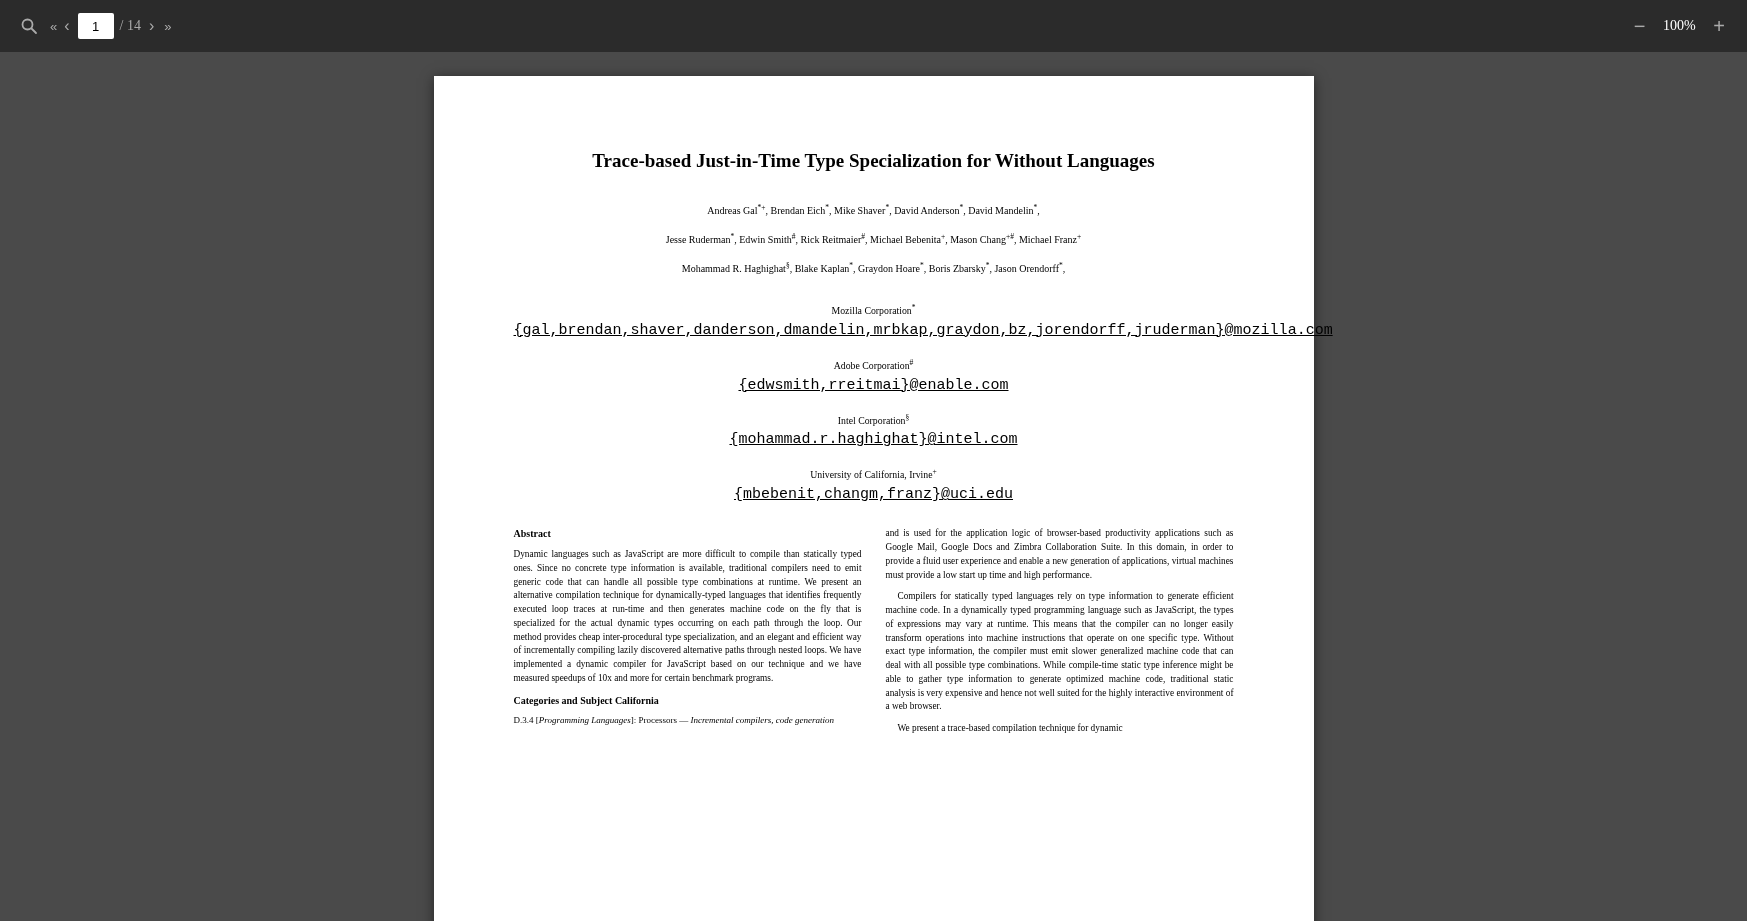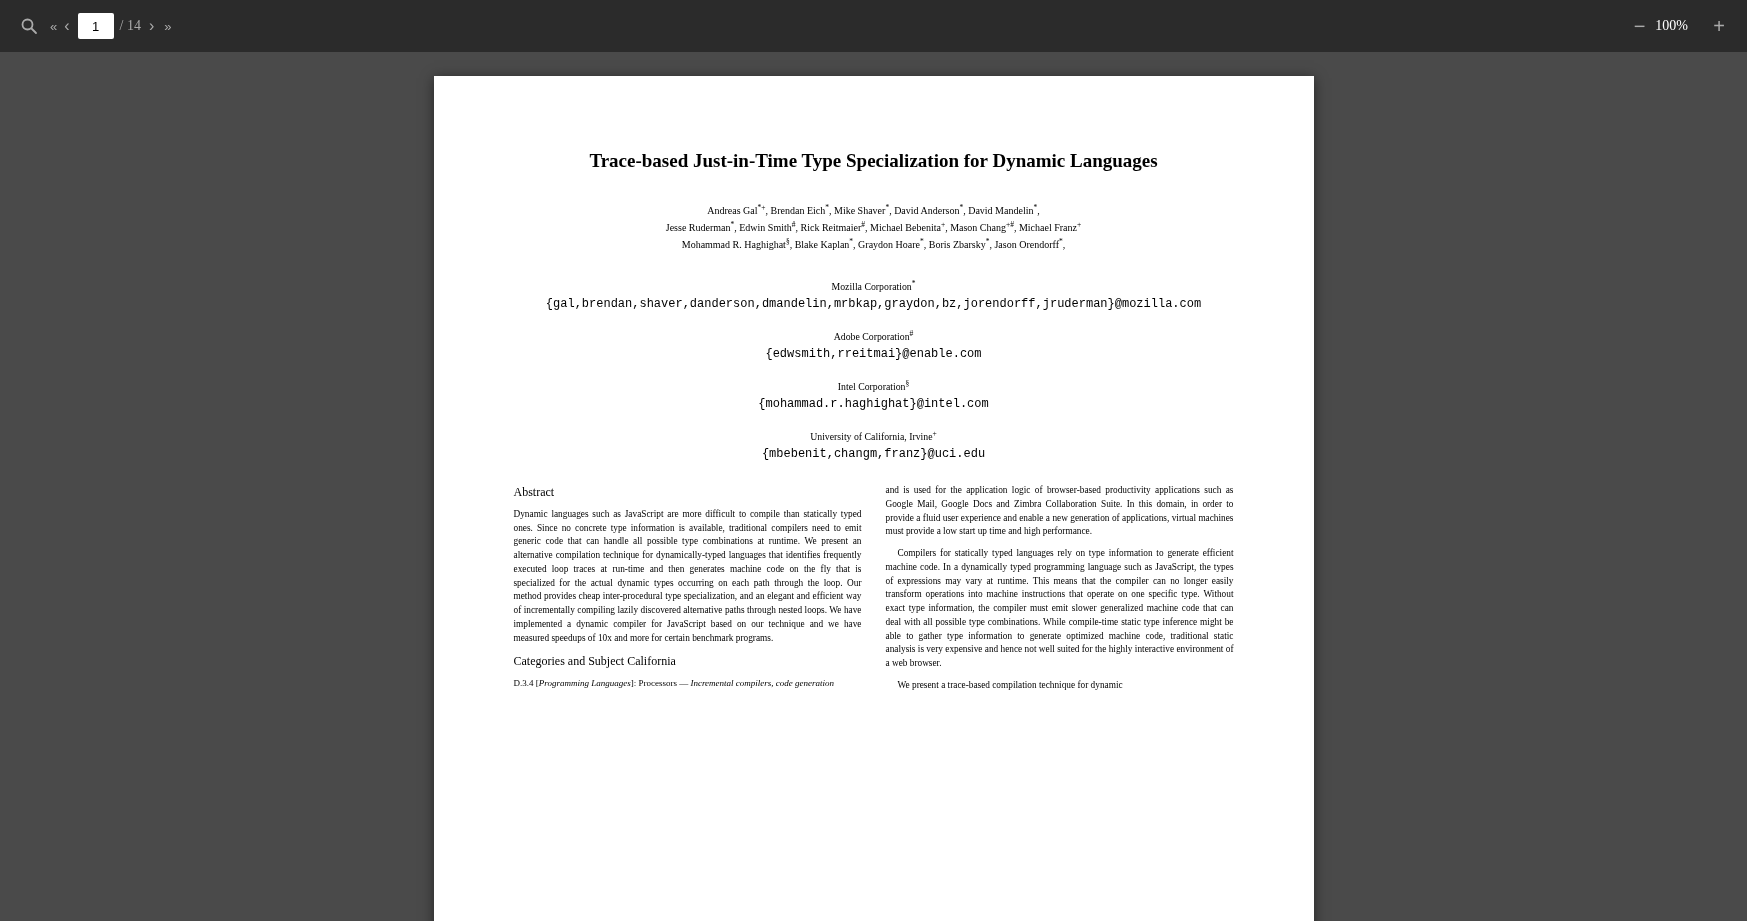--- a/index.html
+++ b/index.html
@@ -84,20 +84,21 @@
       font-size: 20px;
       cursor: pointer;
       padding: 4px 6px;
       line-height: 1;
     }
 
     .zoom-display {
       color: #fff;
       font-size: 14px;
       min-width: 48px;
+      text-align: center;
     }
 
     
     .doc-area {
       flex: 1;
       overflow-y: auto;
       overflow-x: auto;
       display: flex;
       justify-content: center;
       padding: 24px 0 0 0;
@@ -130,57 +131,59 @@
     
     .authors-block {
       text-align: center;
       font-size: 10px;
       line-height: 1.7;
       margin-bottom: 24px;
     }
 
     .authors-line {
       display: block;
+      margin-top: 12px;
     }
 
     
     .affil-block {
       text-align: center;
       font-size: 9.6px;
       margin-bottom: 14px;
       line-height: 1.6;
     }
 
     .affil-name {
       display: block;
       font-size: 9.8px;
     }
 
     .affil-email {
       display: block;
-      font-size: 12px;
+      font-size: 15px;
       font-family: 'Courier New', monospace;
+      text-decoration: underline;
     }
 
     
     .two-col {
       display: flex;
       gap: 24px;
       margin-top: 20px;
     }
 
     .col {
       flex: 1;
       font-size: 9.3px;
       line-height: 1.48;
     }
 
     .section-title {
-      font-size: 12px;
-      font-weight: normal;
+      font-size: 10px;
+      font-weight: bold;
       margin-bottom: 6px;
     }
 
     .col p {
       margin-bottom: 8px;
       text-align: justify;
     }
 
     .col p.indent {
       text-indent: 12px;
@@ -224,21 +227,21 @@
   <div class="toolbar-right">
     <button class="zoom-btn">−</button>
     <span class="zoom-display">100%</span>
     <button class="zoom-btn">+</button>
   </div>
 </div>
 
 <div class="doc-area">
   <div class="pdf-page">
 
-    <div class="paper-title">Trace-based Just-in-Time Type Specialization for Dynamic Languages</div>
+    <div class="paper-title">Trace-based Just-in-Time Type Specialization for Without Languages</div>
 
     <div class="authors-block">
       <span class="authors-line">
         Andreas Gal<span class="sym">*+</span>, Brendan Eich<span class="sym">*</span>, Mike Shaver<span class="sym">*</span>, David Anderson<span class="sym">*</span>, David Mandelin<span class="sym">*</span>,
       </span>
       <span class="authors-line">
         Jesse Ruderman<span class="sym">*</span>, Edwin Smith<span class="sym">#</span>, Rick Reitmaier<span class="sym">#</span>, Michael Bebenita<span class="sym">+</span>, Mason Chang<span class="sym">+#</span>, Michael Franz<span class="sym">+</span>
       </span>
       <span class="authors-line">
         Mohammad R. Haghighat<span class="sym">§</span>, Blake Kaplan<span class="sym">*</span>, Graydon Hoare<span class="sym">*</span>, Boris Zbarsky<span class="sym">*</span>, Jason Orendorff<span class="sym">*</span>,

